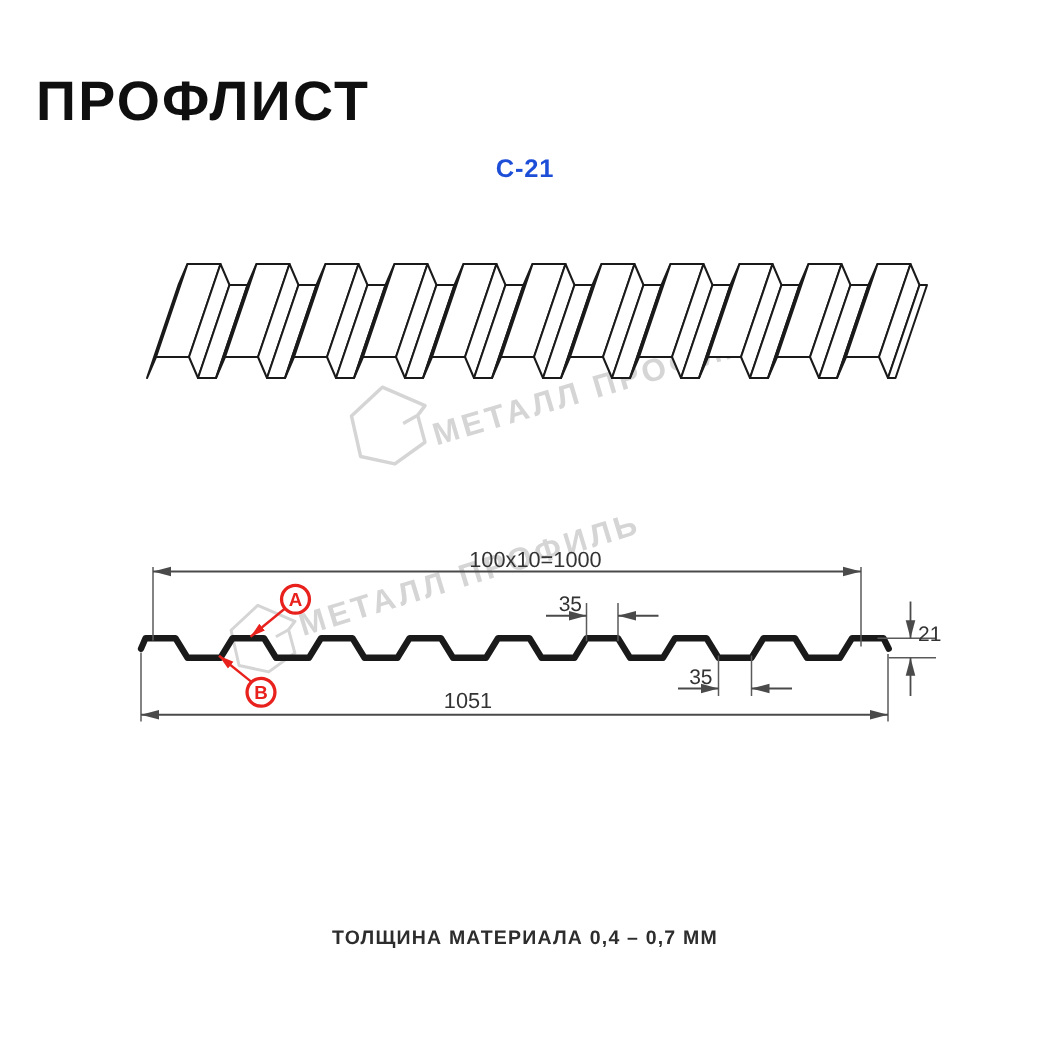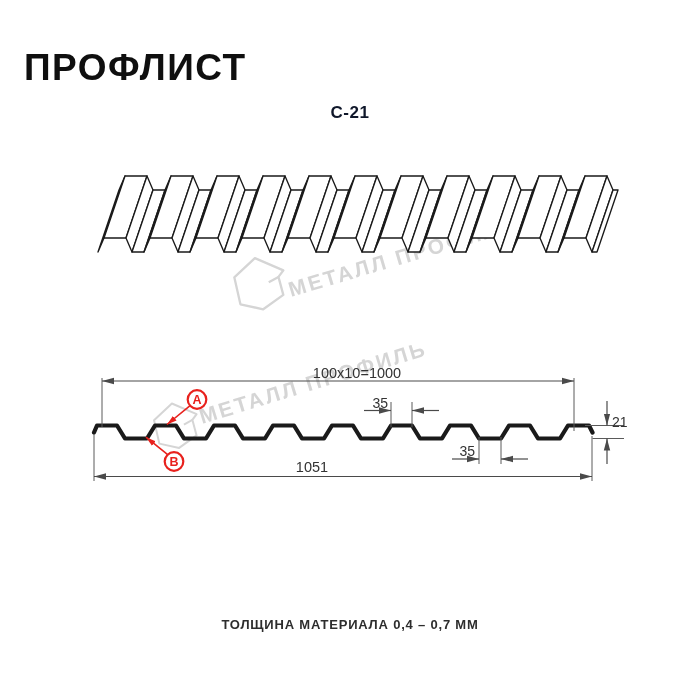--- a/index.html
+++ b/index.html
@@ -1,21 +1,21 @@
 <!DOCTYPE html>
 <html><head>
 <meta charset="utf-8">
 <style>
   html,body{margin:0;padding:0;background:#fff;}
   .page{position:relative;width:700px;height:700px;background:#ffffff;overflow:hidden;
         font-family:"Liberation Sans",sans-serif;}
   .title{position:absolute;top:47px;left:0;right:0;text-align:left;
          font-size:37px;font-weight:bold;letter-spacing:1.5px;color:#0f0f0f;padding-left:24px;}
   .subtitle{position:absolute;top:103px;left:0;right:0;text-align:center;
-         font-size:17px;font-weight:bold;letter-spacing:.5px;color:#0f172a;}
+         font-size:17px;font-weight:bold;letter-spacing:.5px;color:#1d4ed8;}
   .footer{position:absolute;top:617px;left:0;right:0;text-align:center;
          font-size:13px;font-weight:bold;letter-spacing:.8px;color:#2d2d2d;}
   svg.art{position:absolute;left:0;top:0;}
   .dim{font-size:14.5px;fill:#333;}
   .dimsmall{font-size:14px;fill:#333;}
   .ablabel{font-size:12.5px;font-weight:bold;fill:var(--red,#e8211d);}
   .wmtext{font-size:21px;font-weight:bold;letter-spacing:2.5px;fill:var(--wm,#d5d5d5);}
   .dimline{stroke:#4a4a4a;stroke-width:1.2;fill:none;}
   .refline{stroke:#5a5a5a;stroke-width:1;fill:none;}
   .redline{stroke:var(--red,#e8211d);stroke-width:1.6;fill:none;}

